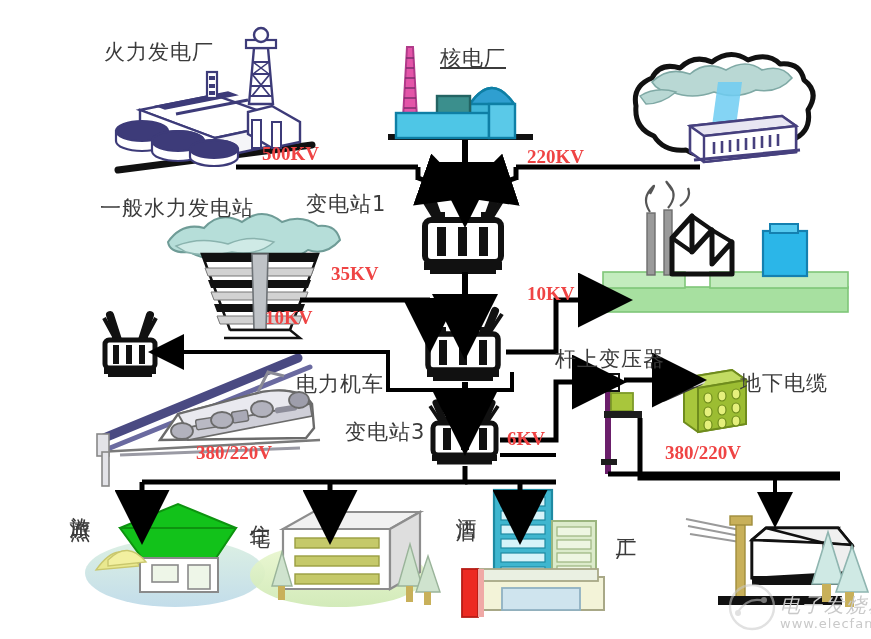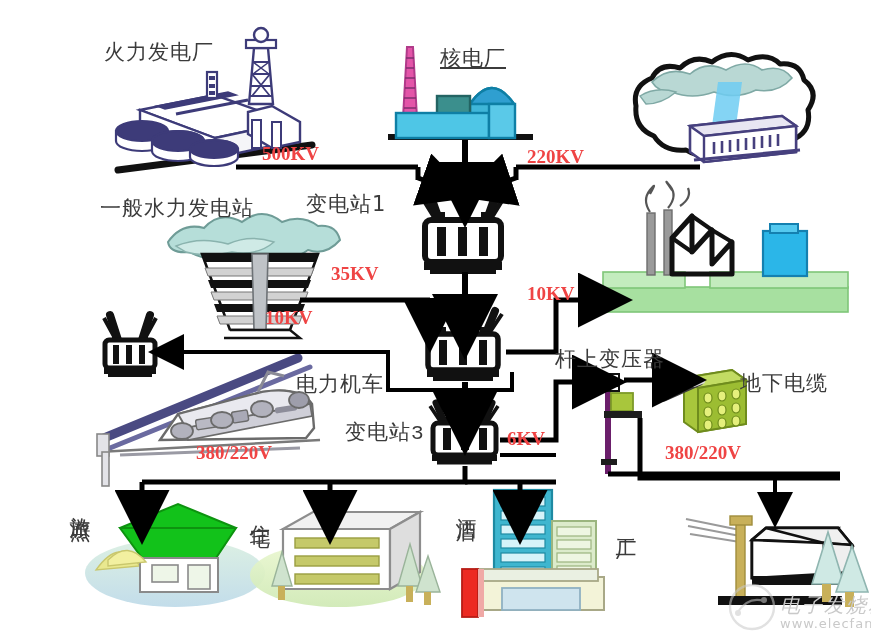--- a/index.html
+++ b/index.html
@@ -400,21 +400,21 @@
   <div class="cnlabel" style="left:104px;top:38px;">火力发电厂</div>
 
   <div class="cnlabel" style="left:440px;top:44px;text-decoration:underline;">核电厂</div>
 
 
   <div class="cnlabel" style="left:100px;top:194px;">一般水力发电站</div>
 
   <div class="cnlabel" style="left:306px;top:178px;margin-top:12px;">变电站1</div>
 
 
-  <div class="cnlabel" style="left:345px;top:418px;font-family:Liberation Mono, monospace;">变电站3</div>
+  <div class="cnlabel" style="left:345px;top:418px;">变电站3</div>
 
 
   <div class="cnlabel" style="left:555px;top:345px;">杆上变压器</div>
 
 
   <div class="cnlabel" style="left:740px;top:369px;">地下电缆</div>
 
   <div class="cnlabel" style="left:296px;top:370px;">电力机车</div>
 
   <div class="cnlabel vert" style="left:66px;top:500px;">旅游点</div>

